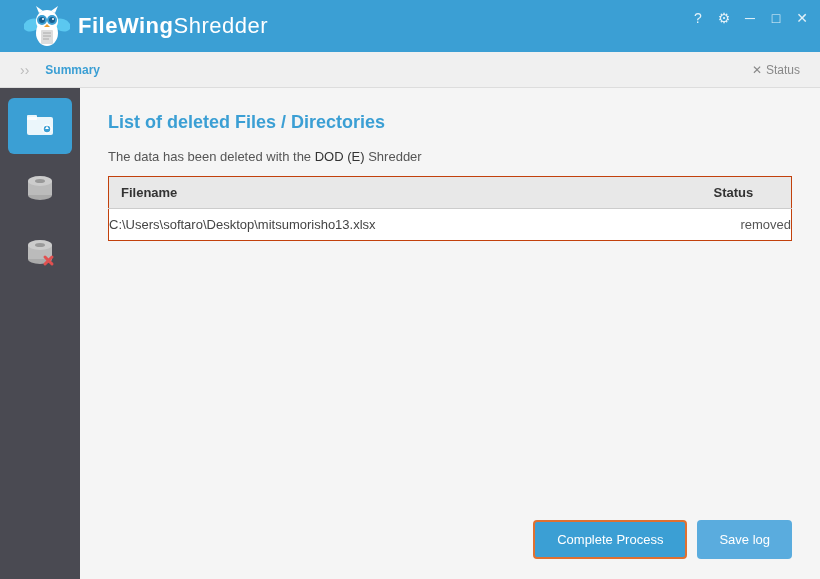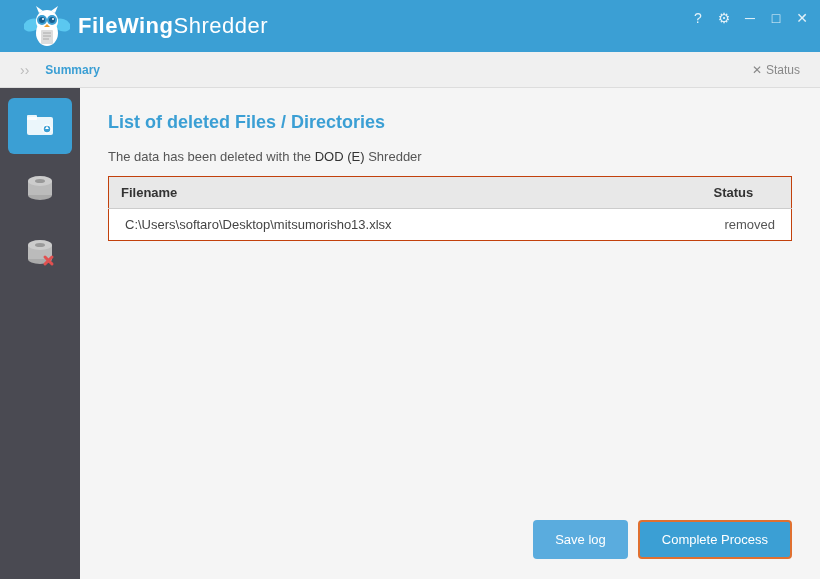--- a/index.html
+++ b/index.html
@@ -169,21 +169,21 @@
       font-size: 13px;
       font-weight: 600;
       color: #333;
       border-bottom: 1px solid #ccc;
     }
     .file-table th.status-col {
       text-align: left;
       width: 90px;
     }
     .file-table td {
-      padding: 8px 16px;
+      padding: 8px 0;
       font-size: 13px;
       color: #444;
       border-bottom: 1px solid #eee;
     }
     .file-table td.status-cell {
       text-align: right;
       color: #555;
       width: 90px;
       margin-top: 24px;
     }
@@ -328,17 +328,17 @@
       <tbody id="file-table-body">
 
       <tr>
       <td>C:\Users\softaro\Desktop\mitsumorisho13.xlsx</td>
       <td class="status-cell">removed</td>
     </tr>
         </tbody>
     </table>
 
     <div class="footer">
+      <button class="btn btn-primary">Complete Process</button>
       <button class="btn btn-secondary">Save log</button>
-      <button class="btn btn-primary">Complete Process</button>
     </div>
   </div>
 </div>
 
 </body></html>

